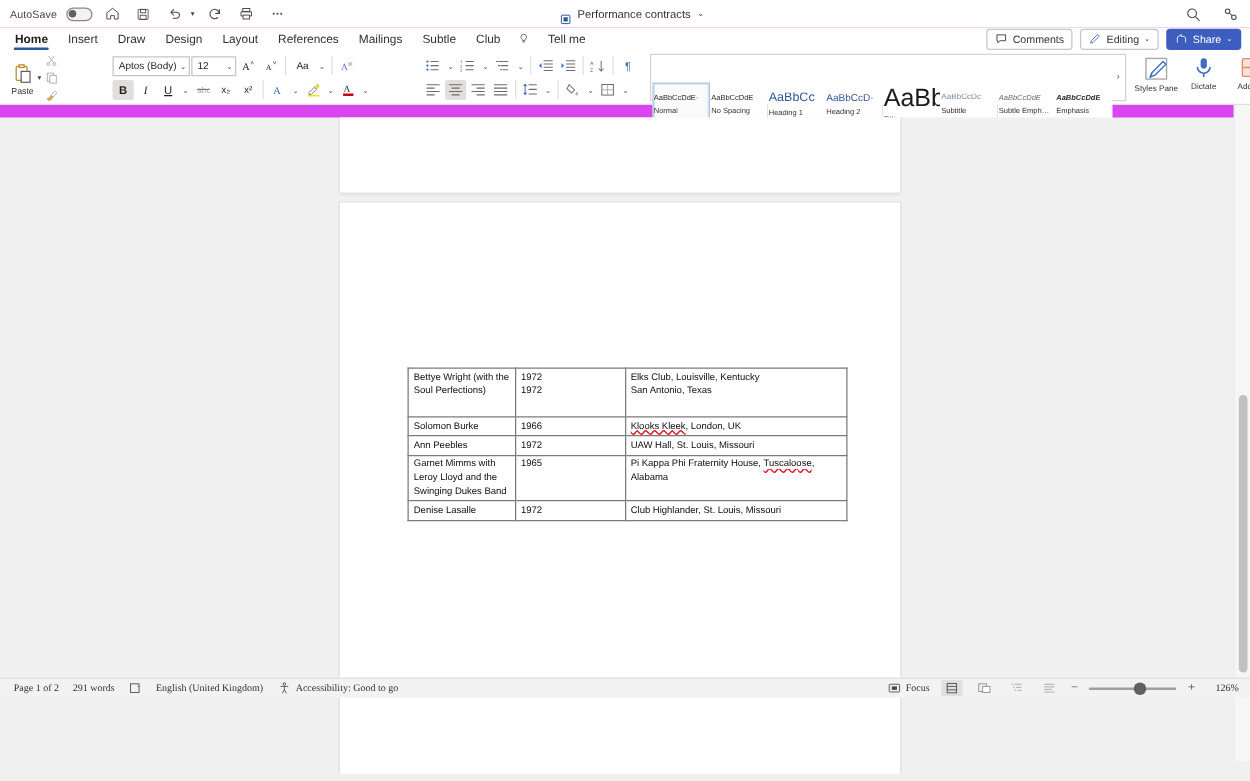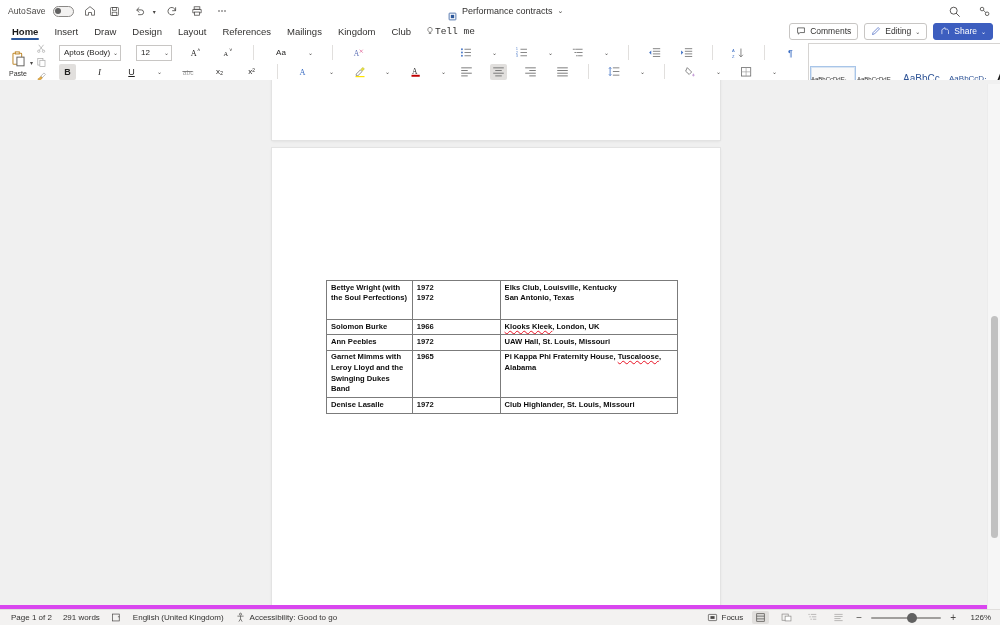--- a/index.html
+++ b/index.html
@@ -2,21 +2,21 @@
 <html><head>
 <meta charset="utf-8">
 <style>
   * { box-sizing: border-box; margin: 0; padding: 0; }
   html, body {
     width: 1000px; height: 625px;
     font-family: "Liberation Sans", sans-serif;
     background: #f0f0f0;
     overflow: hidden;
   }
-  #app { position: relative; width: 1000px; height: 625px; background: #d946ef; }
+  #app { position: relative; width: 1000px; height: 558px; background: #d946ef; }
 
   
   .titlebar {
     position: absolute; top: 0; left: 0; width: 1000px; height: 22px;
     background: #ffffff;
     display: flex; align-items: center;
   }
   .qat { display: flex; align-items: center; gap: 7px; padding-left: 8px; }
   .autosave-label { font-size: 8.5px; color: #484644; letter-spacing: .1px; }
   .toggle {
@@ -54,21 +54,21 @@
   }
   .tab {
     font-size: 9.5px; color: #323130; padding: 0 8px; height: 18px;
     display: flex; align-items: center; cursor: pointer; position: relative;
   }
   .tab.active { font-weight: bold; color: #1b1b1b; }
   .tab.active::after {
     content: ""; position: absolute; bottom: 0px; left: 7px; right: 7px;
     height: 2px; background: #2b579a; border-radius: 1px;
   }
-  .tellme { display: flex; align-items: center; gap: 0; padding-left: 6px; font-family: Liberation Mono, monospace; }
+  .tellme { display: flex; align-items: center; gap: 14px; padding-left: 6px; }
   .tellme span { font-size: 9.5px; color: #323130; }
 
   
   .ribbon {
     position: absolute; top: 40px; left: 0; width: 1000px; height: 44px;
     background: #ffffff; border-bottom: 1px solid #e1dfdd;
     display: flex; align-items: stretch;
   }
   .grp { display: flex; align-items: center; height: 44px; padding: 0 3px; }
   .sep { width: 1px; height: 32px; background: #e1dfdd; align-self: center; margin: 0 2px; }
@@ -77,21 +77,21 @@
   .paste-btn {
     display: flex; flex-direction: column; align-items: center; justify-content: center;
     width: 30px; cursor: pointer; padding-top: 2px;
   }
   .paste-lbl { font-size: 7px; color: #323130; margin-top: 1px; }
   .clip-small { display: flex; flex-direction: column; gap: 1px; padding-left: 1px; }
   .clip-small .qicon { width: 15px; height: 13px; }
 
   
   .font-rows { display: flex; flex-direction: column; gap: 2px; }
-  .frow { display: flex; align-items: center; gap: 15px; height: 17px; }
+  .frow { display: flex; align-items: center; gap: 1px; height: 17px; margin-left: 31px; }
   .combo {
     display: flex; align-items: center; justify-content: space-between;
     border: 1px solid #c8c6c4; background: #fff; height: 16px;
     font-size: 8px; color: #201f1e; padding: 0 2px 0 4px; cursor: pointer;
   }
   .combo.fontname { width: 62px; }
   .combo.fontsize { width: 36px; }
   .combo .cv { overflow: hidden; white-space: nowrap; }
   .cc { font-size: 6px; color: #484644; }
   .tb {
@@ -121,22 +121,22 @@
   .style-more { width: 9px; display: flex; align-items: center; justify-content: center; font-size: 7px; color: #484644; cursor: pointer; }
 
   .big-btn {
     display: flex; flex-direction: column; align-items: center; justify-content: flex-start;
     width: 38px; height: 42px; cursor: pointer; padding-top: 3px;
   }
   .big-lbl { font-size: 6.5px; color: #323130; text-align: center; line-height: 1.15; margin-top: 2px; }
 
   
   .docarea {
-    position: absolute; top: 80px; left: 0; width: 1000px; height: 525px;
-    background: #f0f0f0; overflow: hidden; font-weight: bold;
+    position: absolute; top: 94px; left: 0; width: 1000px; height: 525px;
+    background: #f0f0f0; overflow: hidden;
   }
   .page {
     position: absolute; left: 272px; width: 448px; background: #ffffff;
     box-shadow: 0 0 0 1px #e3e3e3, 0 1px 3px rgba(0,0,0,.10);
   }
   #page1 { top: -85px; height: 145px; }
   #page2 { top: 68px; height: 540px; }
 
   table.doctable {
     position: absolute; left: 54px; top: 132px;
@@ -163,21 +163,21 @@
   }
   .vthumb {
     position: absolute; left: 3px; top: 232px; width: 7px; height: 222px;
     background: #c1c1c1; border-radius: 4px; cursor: pointer;
   }
 
   
   .statusbar {
     position: absolute; bottom: 0; left: 0; width: 1000px; height: 16px;
     background: #f3f2f1; border-top: 1px solid #e1dfdd;
-    display: flex; align-items: center; font-size: 8px; color: #323130;
+    display: flex; align-items: center; font-size: 8px; color: #323130; font-family: Liberation Serif, serif;
   }
   .sb-left { display: flex; align-items: center; gap: 11px; padding-left: 11px; }
   .sb-right { margin-left: auto; display: flex; align-items: center; gap: 9px; padding-right: 9px; }
   .sb-item { display: flex; align-items: center; gap: 4px; cursor: pointer; }
   .viewbtn {
     width: 17px; height: 13px; display: flex; align-items: center; justify-content: center;
     cursor: pointer; border-radius: 2px;
   }
   .viewbtn.active { background: #e1dfdd; }
   .zoomtrack { width: 70px; height: 2px; background: #a19f9d; position: relative; border-radius: 1px; }
@@ -278,21 +278,21 @@
   </div>
 
   <div class="tabbar">
     <div class="tab active">Home</div>
     <div class="tab">Insert</div>
     <div class="tab">Draw</div>
     <div class="tab">Design</div>
     <div class="tab">Layout</div>
     <div class="tab">References</div>
     <div class="tab">Mailings</div>
-    <div class="tab">Kingdom</div>
+    <div class="tab">Subtle</div>
     <div class="tab">Club</div>
     <div class="tellme">
       <span style="display:flex">
         <svg width="10" height="10" viewBox="0 0 16 16">
             <path d="M8 2.2a3.6 3.6 0 0 0-2.2 6.4c.5.4.8 1 .8 1.6h2.8c0-.6.3-1.2.8-1.6A3.6 3.6 0 0 0 8 2.2z" fill="none" stroke="#484644" stroke-width="1"></path>
             <path d="M6.7 12h2.6" stroke="#484644" stroke-width="1" stroke-linecap="round"></path>
           </svg>
       </span>
       <span>Tell me</span>
     </div>

